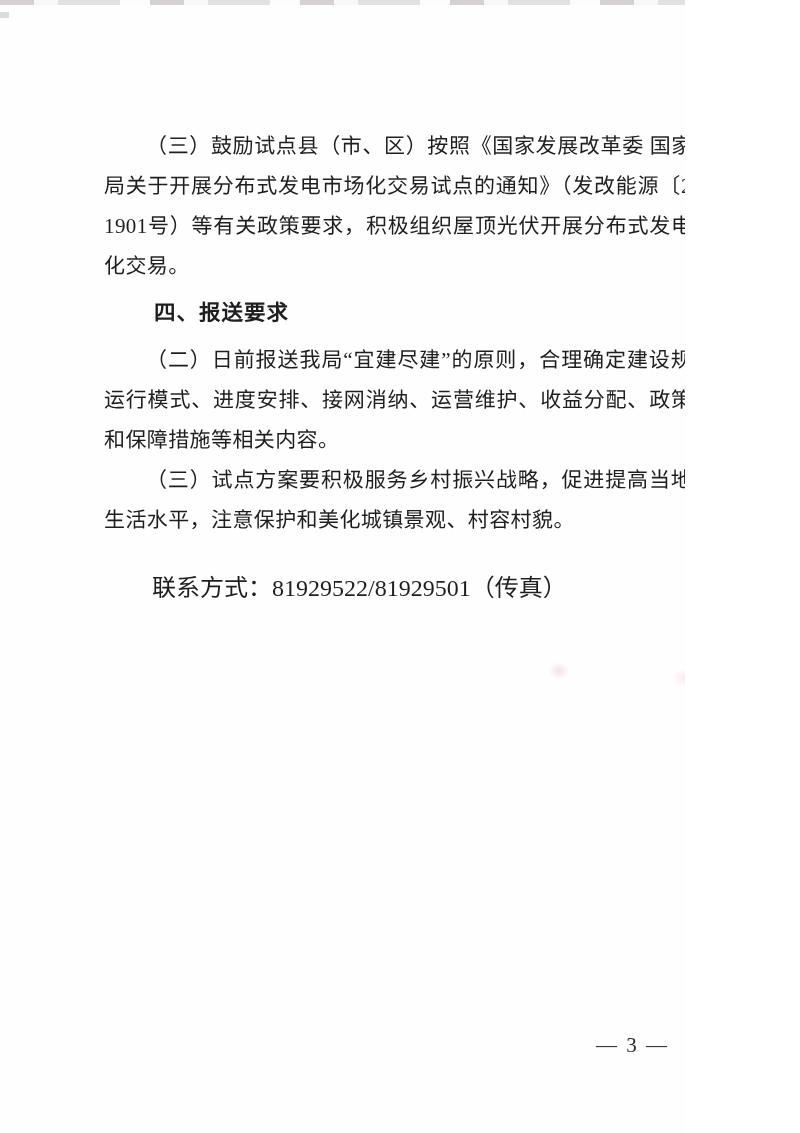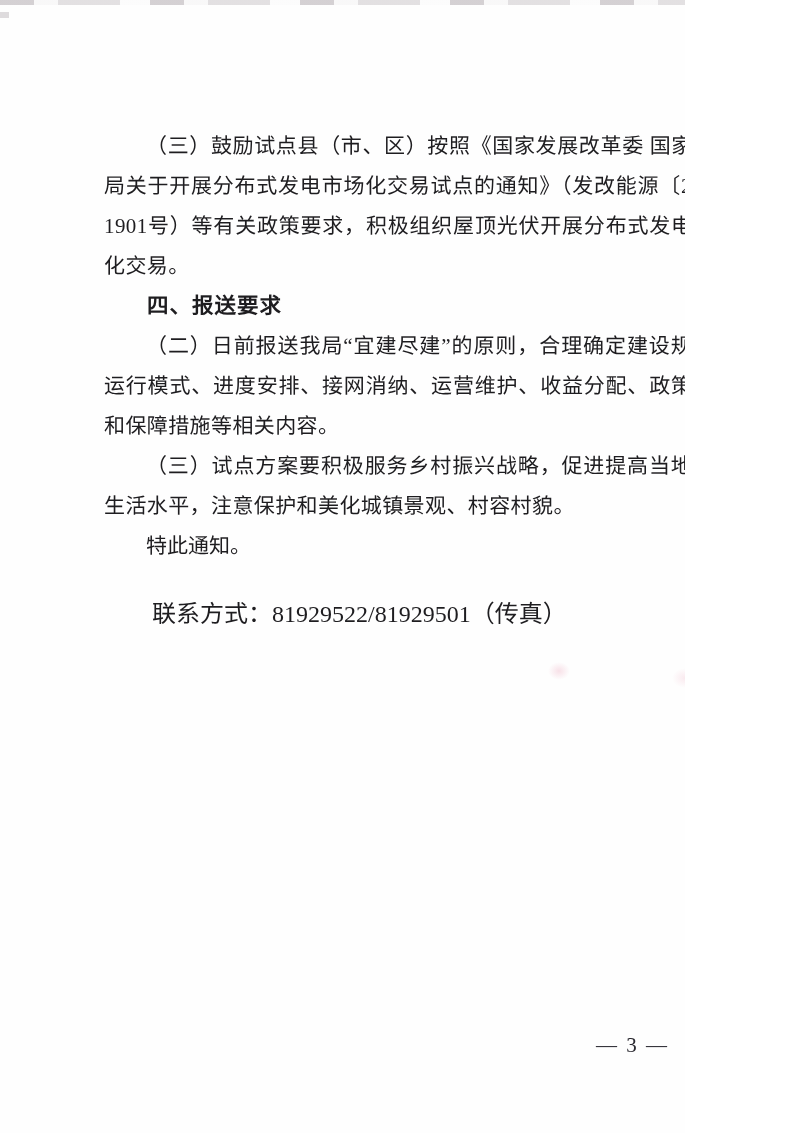--- a/index.html
+++ b/index.html
@@ -59,21 +59,21 @@
   }
   .para {
     margin: 0;
     font-size: 21px;
     line-height: 40px;
     text-align: justify;
     text-indent: 2em;
     letter-spacing: 0.4px;
   }
   .heading {
-    margin: 0;
+    margin: 7px;
     font-size: 21.5px;
     line-height: 40px;
     text-indent: 2em;
     font-weight: 700;
     font-family: "Liberation Sans", "DejaVu Sans", sans-serif;
     letter-spacing: 1px;
   }
   .closing {
     margin: 0;
     font-size: 21px;
@@ -110,21 +110,20 @@
     <p class="para">（三）鼓励试点县（市、区）按照《国家发展改革委 国家能源局关于开展分布式发电市场化交易试点的通知》（发改能源〔2017〕1901号）等有关政策要求，积极组织屋顶光伏开展分布式发电市场化交易。</p>
 
     <h3 class="heading">四、报送要求</h3>
 
 
     <p class="para">（二）日前报送我局“宜建尽建”的原则，合理确定建设规模、运行模式、进度安排、接网消纳、运营维护、收益分配、政策支持和保障措施等相关内容。</p>
 
     <p class="para">（三）试点方案要积极服务乡村振兴战略，促进提高当地人民生活水平，注意保护和美化城镇景观、村容村貌。</p>
 
 
-    <p class="closing">特此通知。</p>
 
     <p class="contact">联系方式：81929522/81929501（传真）</p>
   </main>
 
   <div class="page-footer">— 3 —</div>
 
   <div class="smudge smudge-a"></div>
   <div class="smudge smudge-b"></div>
 
 </div>

